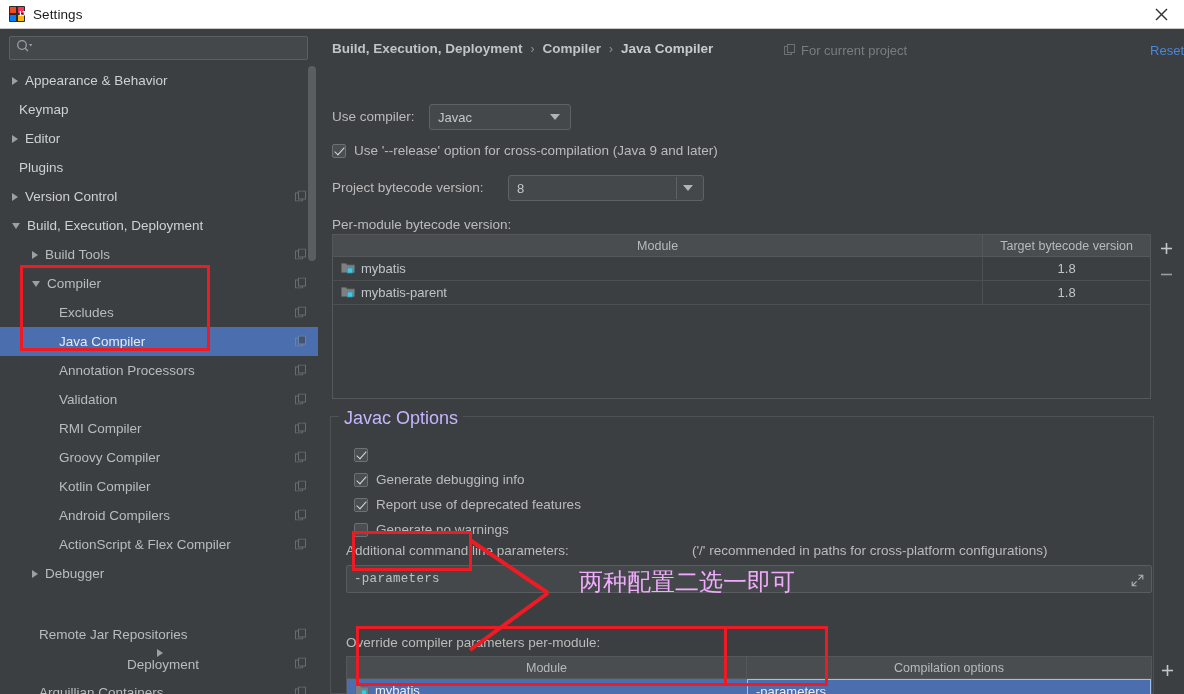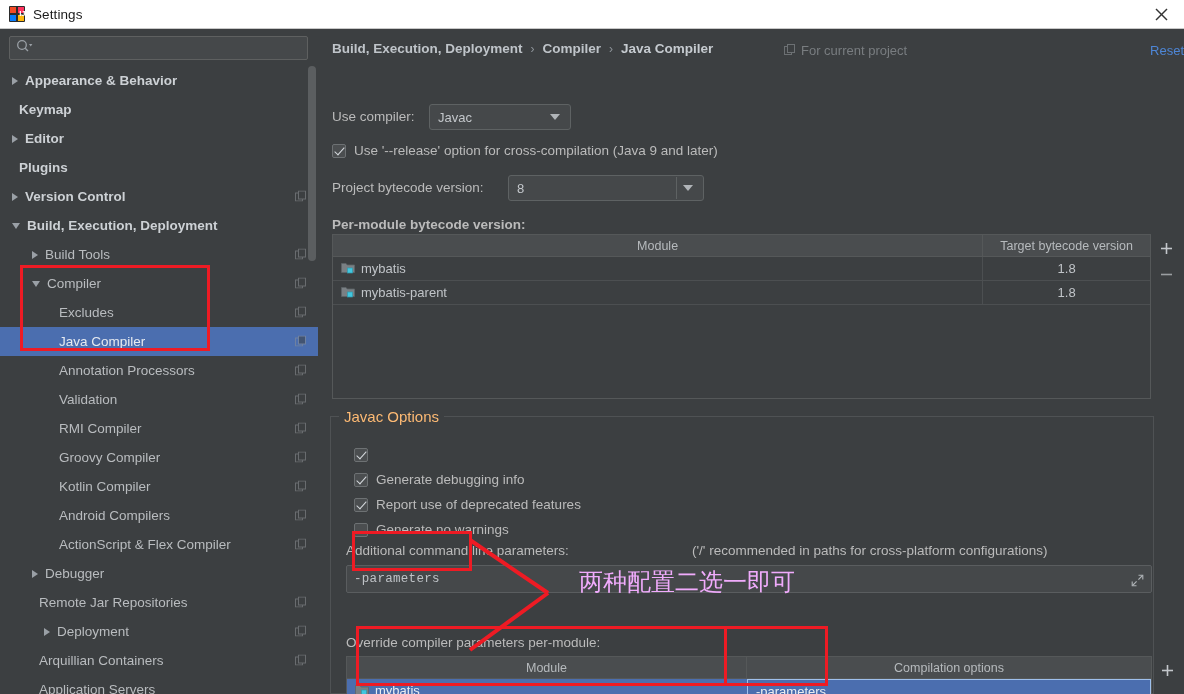--- a/index.html
+++ b/index.html
@@ -77,21 +77,21 @@
     border-top: 4.5px solid transparent;
     border-bottom: 4.5px solid transparent;
   }
   .arrow.open {
     border-top: 6px solid #9aa0a6;
     border-left: 4.5px solid transparent;
     border-right: 4.5px solid transparent;
   }
   .arrow.none { border: none; width: 0; margin-right: 7px; }
   .tree-label { overflow: hidden; text-overflow: ellipsis; }
-  .tree-row.bold .tree-label { font-weight: bold; color: #cdd1d5; }
+  .tree-row.bold .tree-label { font-weight: normal; color: #cdd1d5; }
   .copy-mark {
     position: absolute; right: 12px; top: 50%; transform: translateY(-50%);
     opacity: .55;
   }
   #sb-scrollbar {
     position: absolute; right: 2px; top: 37px; width: 8px; height: 610px;
     background: transparent;
   }
   #sb-thumb {
     position: absolute; left: 0; top: 0; width: 8px; height: 195px;
@@ -180,21 +180,21 @@
     width: 24px; height: 26px; display: flex; align-items: center;
     justify-content: center; cursor: pointer;
   }
 
   
   .group {
     border: 1px solid #4f5254; position: absolute;
   }
   .group > .gtitle {
     position: absolute; left: 8px; top: -9px; background: #3c3f41;
-    padding: 0 5px; font-size: 15px; color: #fdba74;
+    padding: 0 5px; font-size: 18px; color: #c4b5fd;
   }
 
   
   .tfield {
     background: #45484a; border: 1px solid #5a5d5f; border-radius: 2px;
     display: flex; align-items: center; position: relative;
   }
   .tfield .tval {
     padding-left: 7px; color: #bfc3c7; font-size: 12.5px;
     font-family: "Liberation Mono", "DejaVu Sans Mono", monospace;
@@ -359,29 +359,29 @@
         <span class="tree-label">ActionScript &amp; Flex Compiler</span>
         <span class="copy-mark"><svg width="11" height="11" viewBox="0 0 11 11">
             <rect x="0.5" y="2.5" width="7" height="8" fill="none" stroke="#8e9295" stroke-width="1"></rect>
             <rect x="3.5" y="0.5" width="7" height="8" fill="#3c3f41" stroke="#8e9295" stroke-width="1"></rect>
           </svg></span>
       </div>
       <div class="tree-row" style="padding-left: 32px;">
         <span class="arrow closed"></span>
         <span class="tree-label">Debugger</span>
       </div>
-      <div class="tree-row" style="padding-left: 32px;">
+      <div class="tree-row" style="padding-left: 32px; margin-top: 32px;">
         <span class="arrow none"></span>
         <span class="tree-label">Remote Jar Repositories</span>
         <span class="copy-mark"><svg width="11" height="11" viewBox="0 0 11 11">
             <rect x="0.5" y="2.5" width="7" height="8" fill="none" stroke="#8e9295" stroke-width="1"></rect>
             <rect x="3.5" y="0.5" width="7" height="8" fill="#3c3f41" stroke="#8e9295" stroke-width="1"></rect>
           </svg></span>
       </div>
-      <div class="tree-row" style="padding-left: 44px;">
+      <div class="tree-row" style="padding-left: 28px; flex-direction: column;">
         <span class="arrow closed"></span>
         <span class="tree-label">Deployment</span>
         <span class="copy-mark"><svg width="11" height="11" viewBox="0 0 11 11">
             <rect x="0.5" y="2.5" width="7" height="8" fill="none" stroke="#8e9295" stroke-width="1"></rect>
             <rect x="3.5" y="0.5" width="7" height="8" fill="#3c3f41" stroke="#8e9295" stroke-width="1"></rect>
           </svg></span>
       </div>
       <div class="tree-row" style="padding-left: 32px;">
         <span class="arrow none"></span>
         <span class="tree-label">Arquillian Containers</span>
@@ -433,21 +433,21 @@
     <span class="cb-label">Use '--release' option for cross-compilation (Java 9 and later)</span>
   </div>
 
   <div style="position:absolute; left:14px; top:151px;" class="lbl">Project bytecode version:</div>
   <div class="combo" style="position:absolute; left:190px; top:146px; width:196px;">
     <span class="val">8</span>
     <span class="divider"></span>
     <span class="tri"></span>
   </div>
 
-  <div style="position:absolute; left:14px; top:188px;font-weight:bold;" class="lbl">Per-module bytecode version:</div>
+  <div style="position:absolute; left:14px; top:188px;" class="lbl">Per-module bytecode version:</div>
 
   <div class="tbl" style="position:absolute; left:14px; top:205px; width:819px; height:165px;">
     <div class="thead">
       <div class="th sep" style="width:651px;">Module</div>
       <div class="th" style="width:167px;">Target bytecode version</div>
     </div>
     <div id="bytecode-rows">
         <div class="trow">
           <div class="td sep" style="width: 651px;">
             <span class="modicon"><svg width="14" height="13" viewBox="0 0 14 13">

